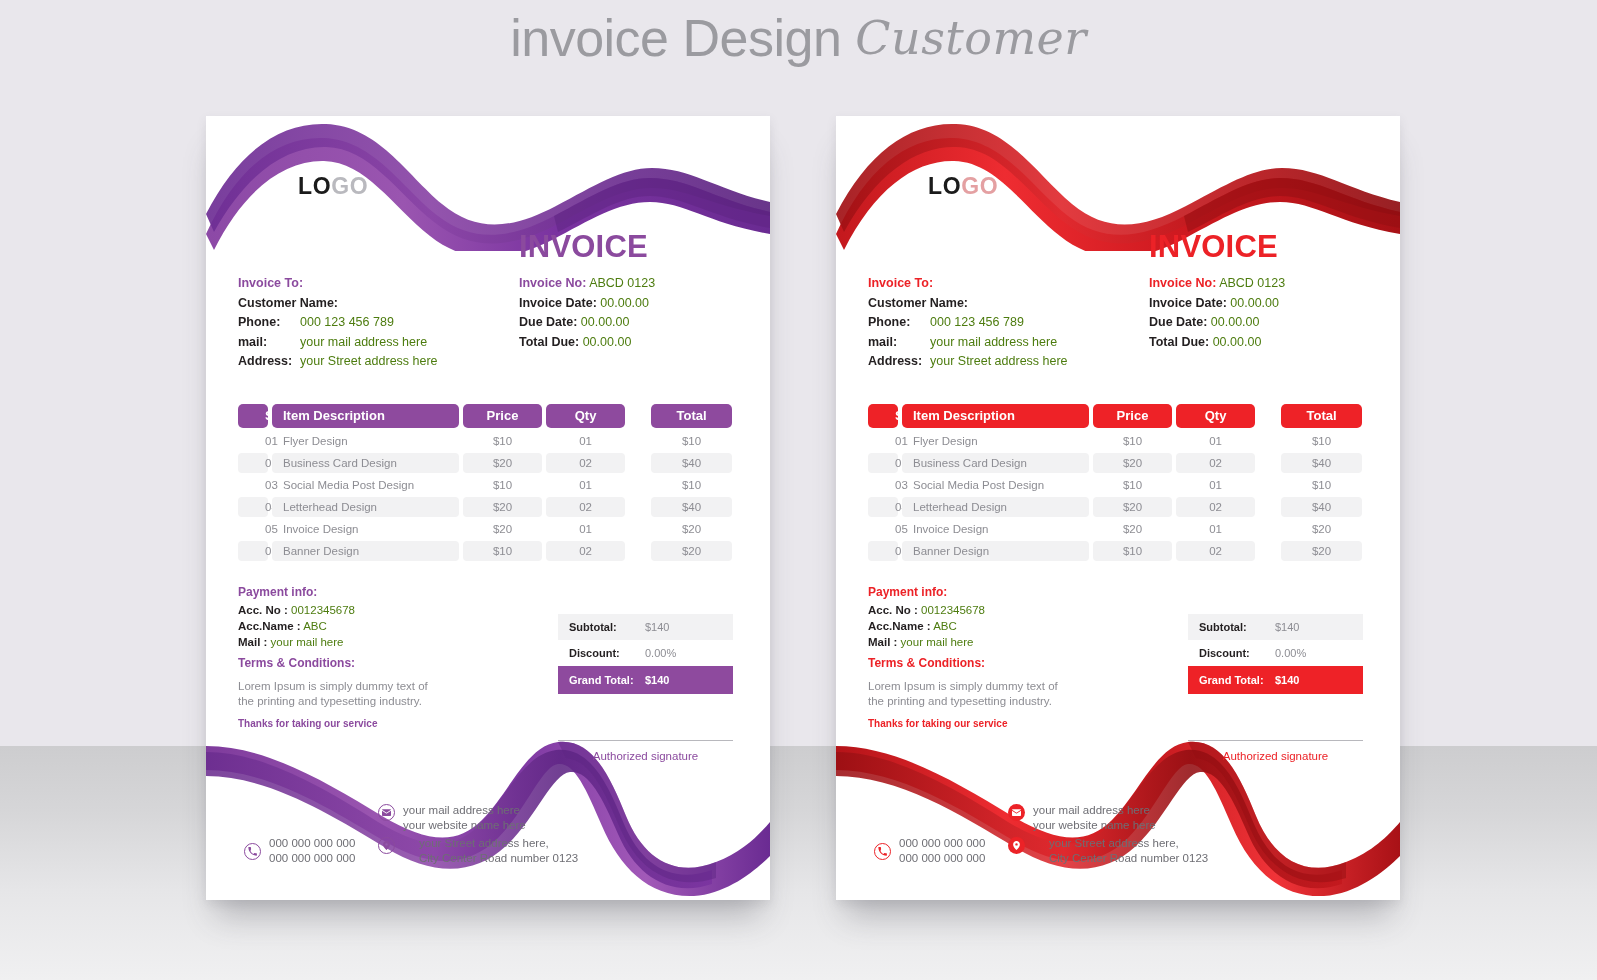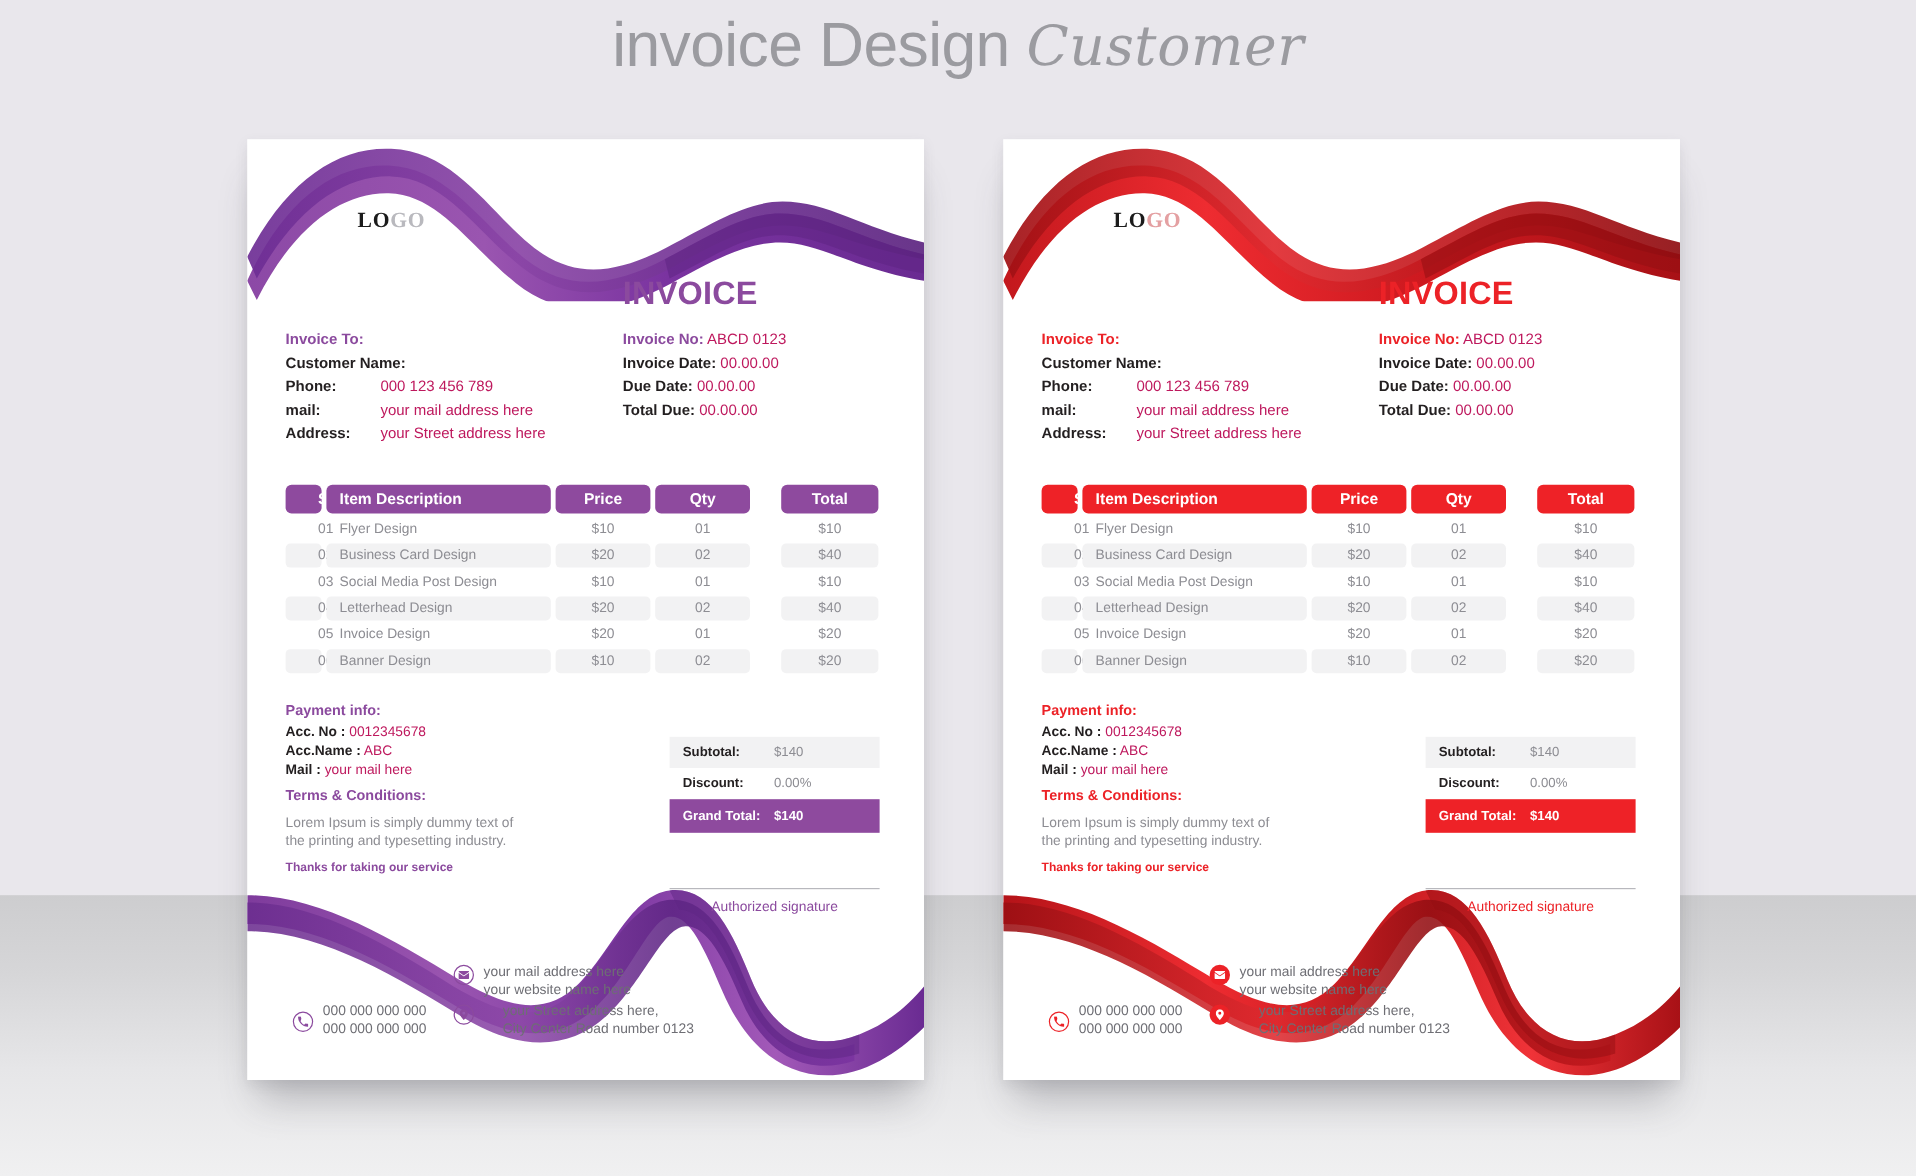--- a/index.html
+++ b/index.html
@@ -78,34 +78,33 @@
     pointer-events: none;
   }
   .ribbon-top    { top: 0;   height: 135px; }
   .ribbon-bottom { top: 612px; height: 172px; }
   .ribbon-top svg, .ribbon-bottom svg { display: block; width: 100%; height: 100%; }
 
   
   .logo {
     position: absolute;
     left: 92px; top: 57px;
-    font-size: 18px;
+    font-size: 23px;
     font-weight: 700;
     letter-spacing: 0.6px;
     z-index: 5;
-    font-family: Liberation Serif, serif;
   }
   .logo .lo { color: #1b1b1b; }
   .logo .go { color: #b9b9be; }
 
   
   .inv-title {
     position: absolute;
     left: 313px; top: 113px;
-    font-size: 27px;
+    font-size: 31px;
     font-weight: 700;
     letter-spacing: 0.2px;
   }
 
   
   .meta-left {
     position: absolute;
     left: 32px; top: 158px;
     width: 260px;
     font-size: 12.5px;
@@ -113,22 +112,22 @@
   }
   .meta-right {
     position: absolute;
     left: 313px; top: 158px;
     width: 240px;
     font-size: 12.5px;
     line-height: 19.5px;
   }
   .sec-head { font-weight: 700; font-size: 12.5px; }
   .lbl  { font-weight: 700; color: #231f20; }
-  .val  { color: #be185d; }
-  .meta-left .row { display: flex; gap: 17px; }
+  .val  { color: #4d7c0f; }
+  .meta-left .row { display: flex; }
   .meta-left .row .lbl { min-width: 62px; }
 
   
   .table {
     position: absolute;
     left: 32px; top: 288px;
     width: 494px;
   }
   .thead {
     display: flex;

